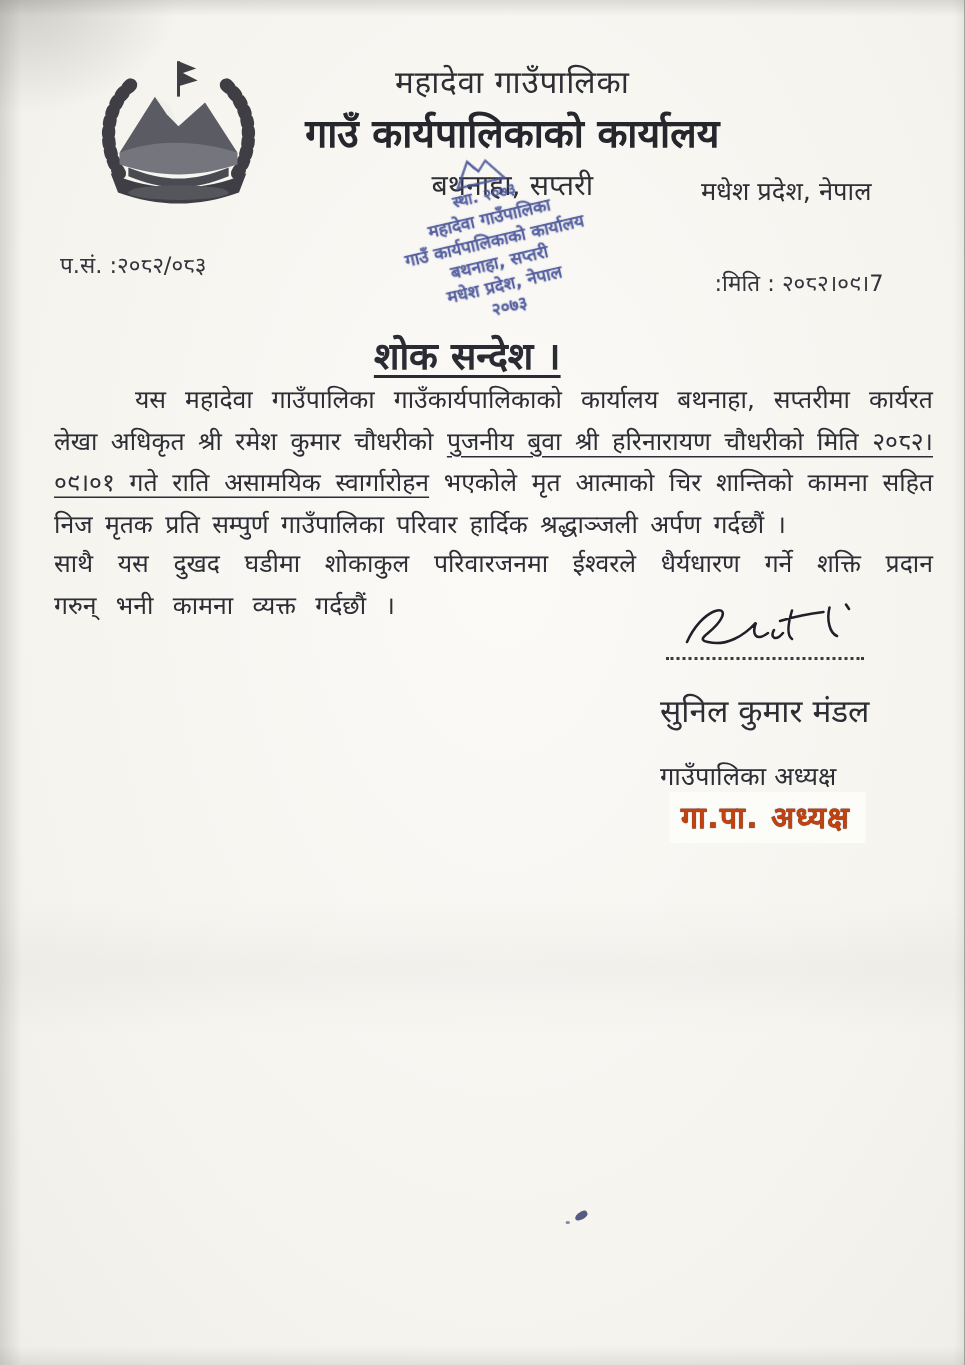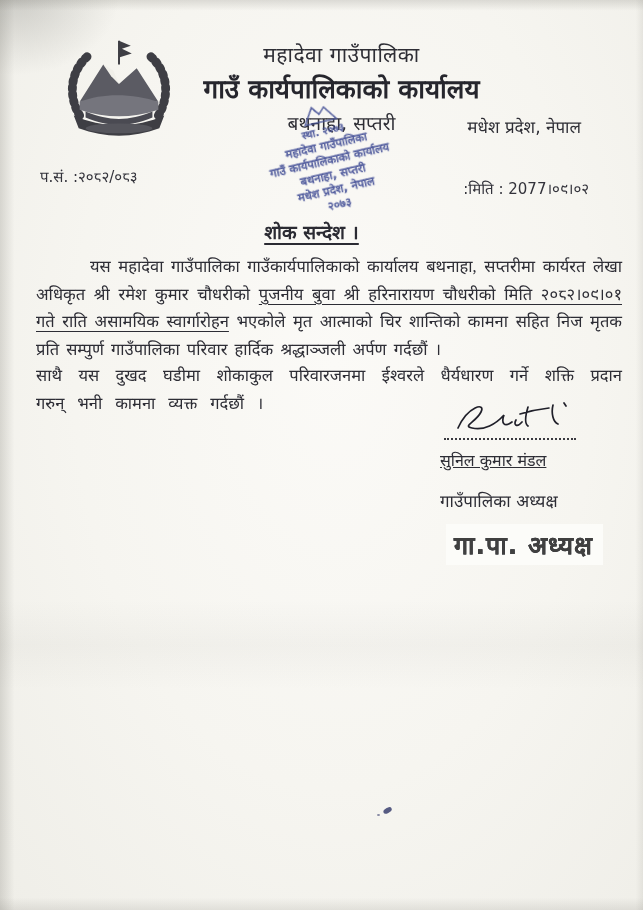--- a/index.html
+++ b/index.html
@@ -46,38 +46,38 @@
   
   .seal{position:absolute;left:241px;top:101px;width:178px;height:122px;
     transform:rotate(-13deg);text-align:center;
     color:rgba(72,83,152,0.88);filter:blur(.2px);}
   .seal .sline{font-size:11.5px;font-weight:bold;line-height:15px;white-space:nowrap;
     text-shadow:0 0 1px rgba(72,83,152,0.35);}
   .seal .sline.small{font-size:10.5px;}
   .seal svg{display:block;margin:0 auto;}
 
   .subject{position:absolute;left:0;right:20px;top:219px;text-align:center;}
-  .subject span{font-size:19px;font-weight:600;color:#2b2b33;
+  .subject span{font-size:25px;font-weight:600;color:#2b2b33;
     text-decoration:underline;text-underline-offset:4px;text-decoration-thickness:1.5px;margin-top:44px;}
 
   
   .body-text{position:absolute;left:36px;width:586px;top:253px;
     font-size:16.5px;line-height:27.5px;text-align:justify;word-spacing:3px;color:#2d2d35;}
-  .body-text .p1{text-indent:54px;margin:0;font-family:Liberation Serif, serif;}
+  .body-text .p1{text-indent:54px;margin:0;}
   .body-text .p2{margin:0;font-family:Liberation Mono, monospace;}
   .u{text-decoration:underline;text-underline-offset:3.5px;text-decoration-thickness:1.2px;}
 
   
   .sigblock{position:absolute;left:440px;top:400px;width:185px;}
   .sig-script{display:block;margin-left:12px;}
   .sig-dots{width:132px;margin-left:4px;border-bottom:2.5px dotted #3a3a40;height:2px;}
-  .sig-name{font-size:16px;margin-top:9px;color:#2d2d35;text-decoration:underline;}
+  .sig-name{font-size:21px;margin-top:19px;color:#2d2d35;}
   .sig-title{font-size:17px;margin-top:18px;color:#2d2d35;}
-  .sig-stamp{display:inline-block;margin-top:12px;margin-left:6px;padding:3px 10px 4px 8px;
-    background:#fcfcf9;font-size:25px;font-weight:bold;letter-spacing:1px;color:#404040;
+  .sig-stamp{display:inline-block;margin-left:6px;padding:3px 10px 4px 8px;
+    background:#fcfcf9;font-size:20px;font-weight:bold;letter-spacing:1px;color:#c2410c;
     text-shadow:0 0 .6px #1f212c;}
 </style>
 </head>
 <body>
 
 <div class="paper">
 
   <div class="artifact edge-left"></div>
   <div class="artifact edge-top"></div>
   <div class="artifact edge-bottom"></div>
@@ -107,21 +107,21 @@
   <div class="hdr">
     <div class="hdr-muni">महादेवा गाउँपालिका</div>
     <div class="hdr-office">गाउँ कार्यपालिकाको कार्यालय</div>
     <div class="hdr-addr">बथनाहा, सप्तरी</div>
   </div>
   <div class="province">मधेश प्रदेश, नेपाल</div>
 
   <div class="refblock">
     <div>प.सं. :२०८२/०८३</div>
   </div>
-  <div class="dateline">:मिति : 2077।०९।०२</div>
+  <div class="dateline">:मिति : २०८२।०९।7</div>
 
   <div class="seal">
     <svg viewBox="0 0 36 22" width="36" height="22">
       <path d="M2,20 L12,4 L18,12 L24,6 L34,20 Z" fill="none" stroke="rgba(72,83,152,0.85)" stroke-width="1.6"></path>
       <path d="M12,4 L15,9 L18,12" fill="none" stroke="rgba(72,83,152,0.7)" stroke-width="1"></path>
     </svg>
     <div class="sline small">स्था. २०७३</div>
     <div class="sline">महादेवा गाउँपालिका</div>
     <div class="sline">गाउँ कार्यपालिकाको कार्यालय</div>
     <div class="sline">बथनाहा, सप्तरी</div>

